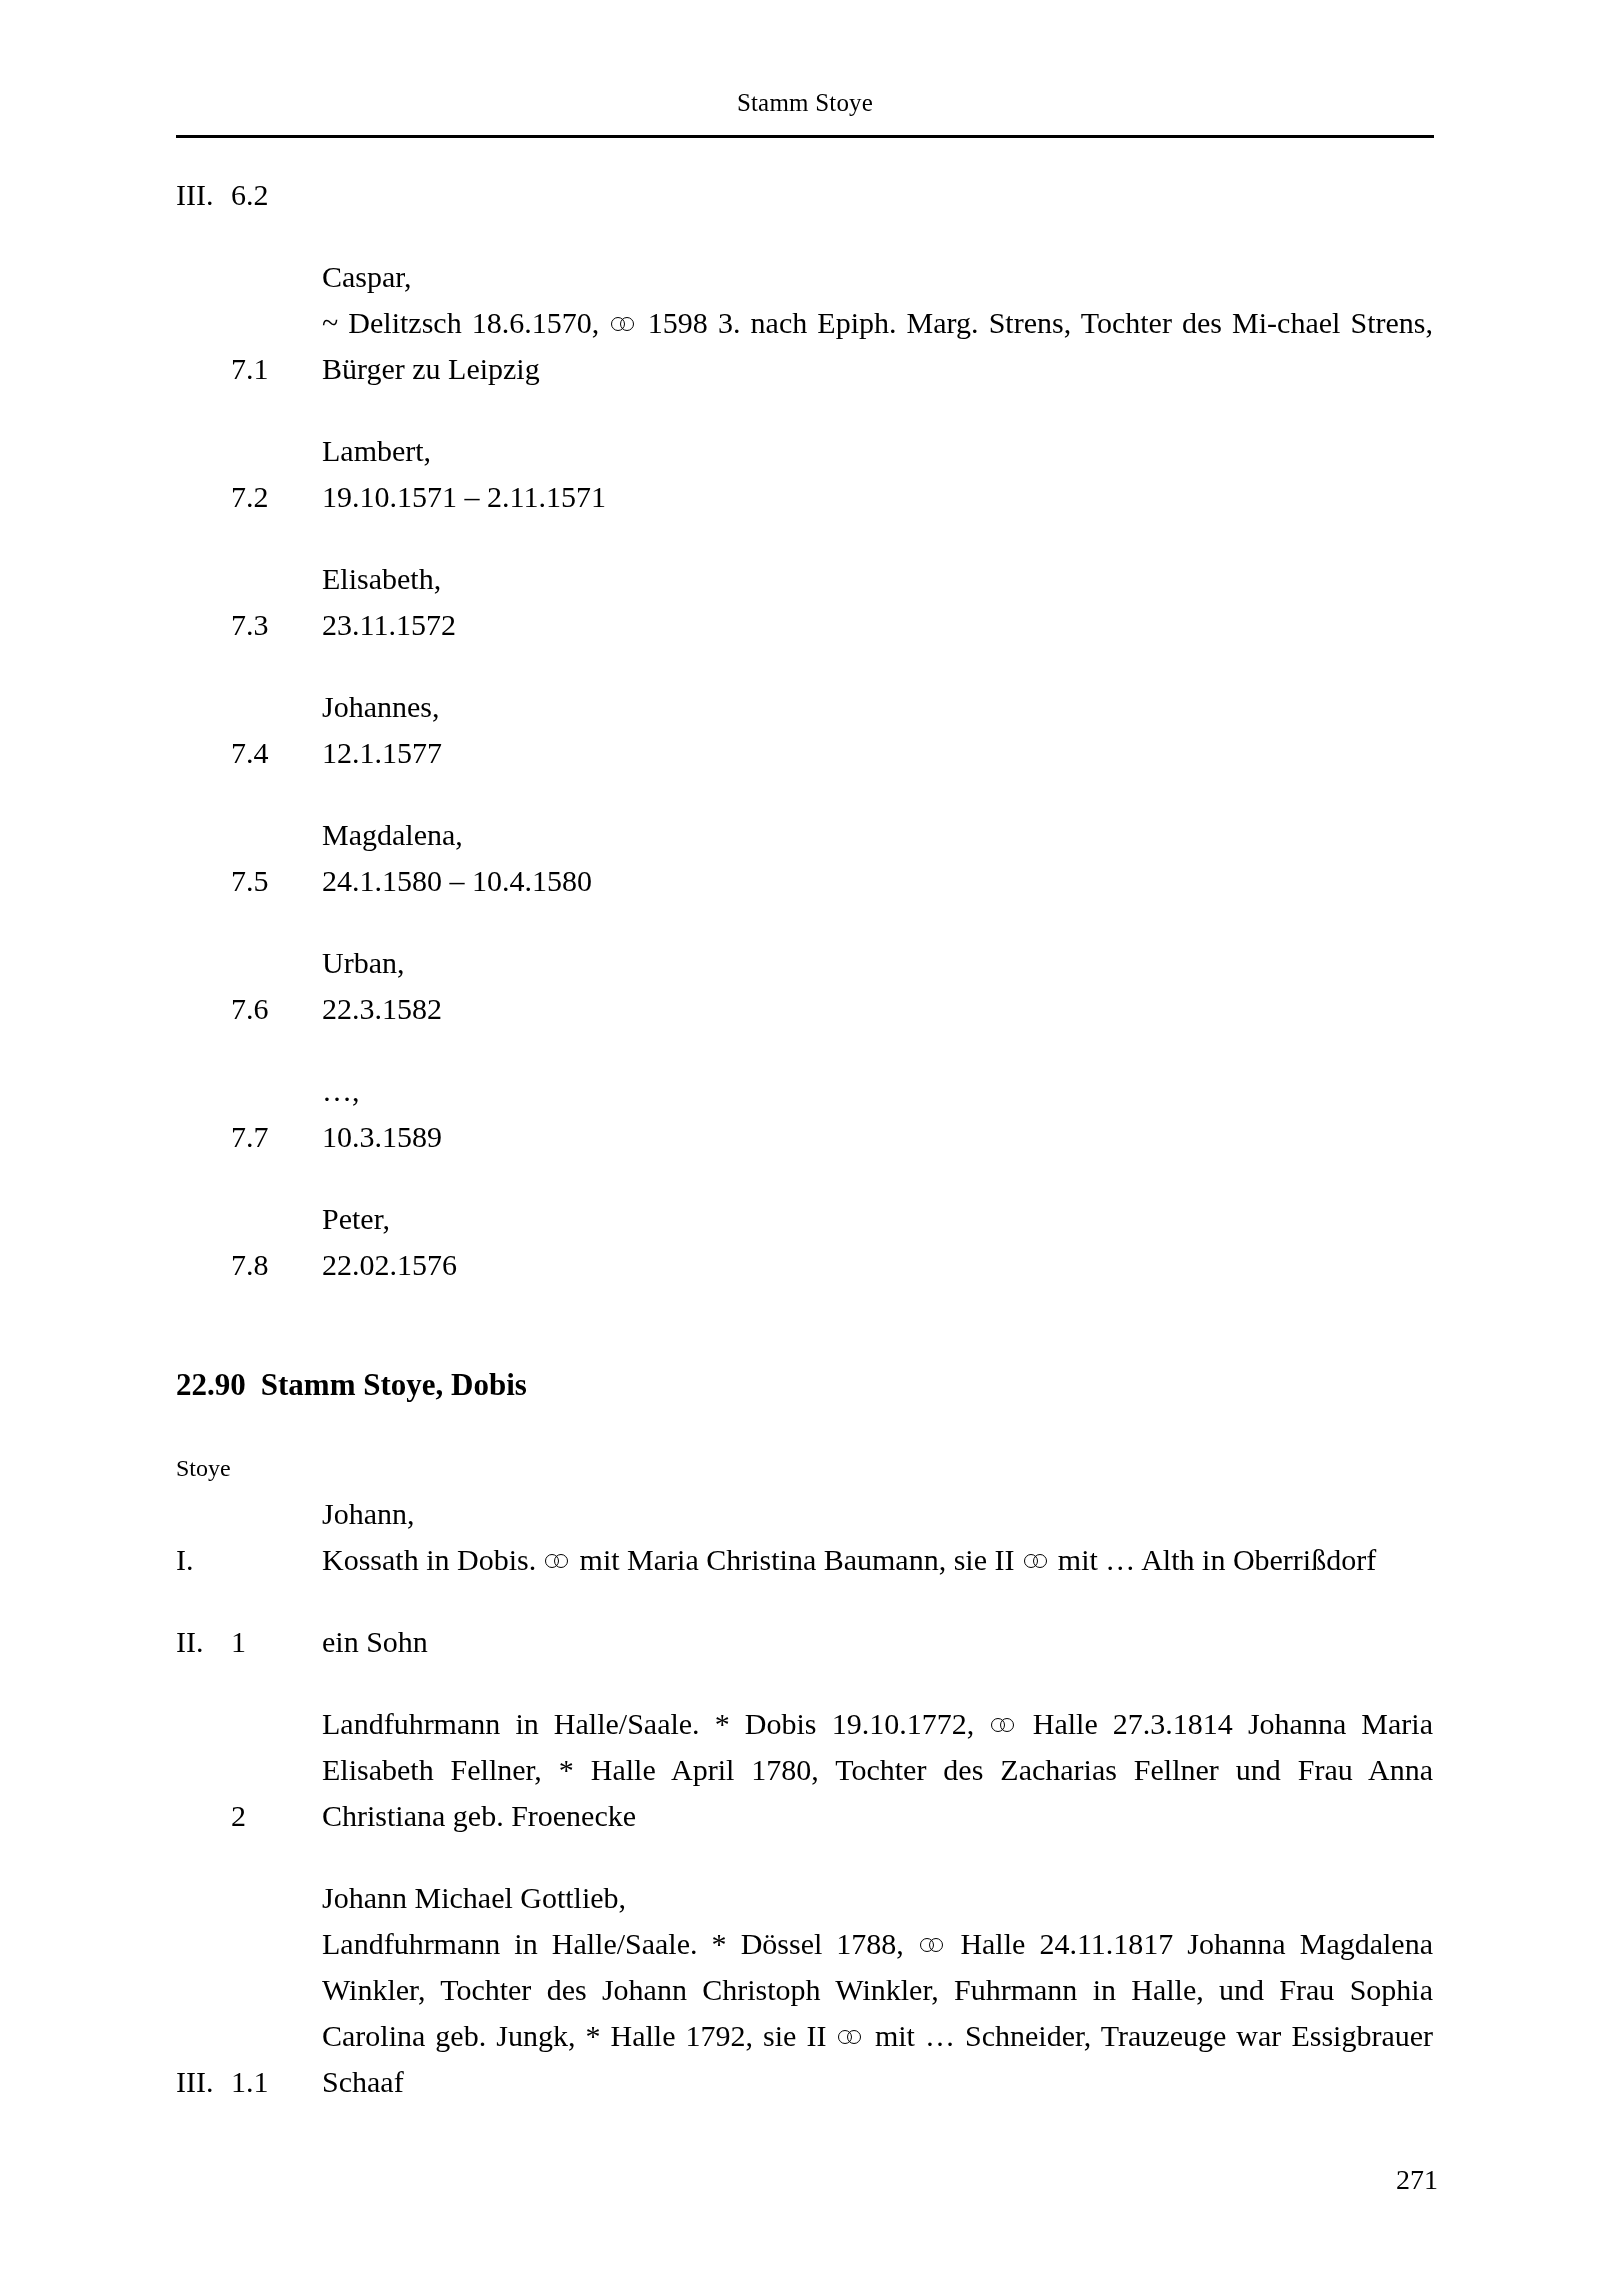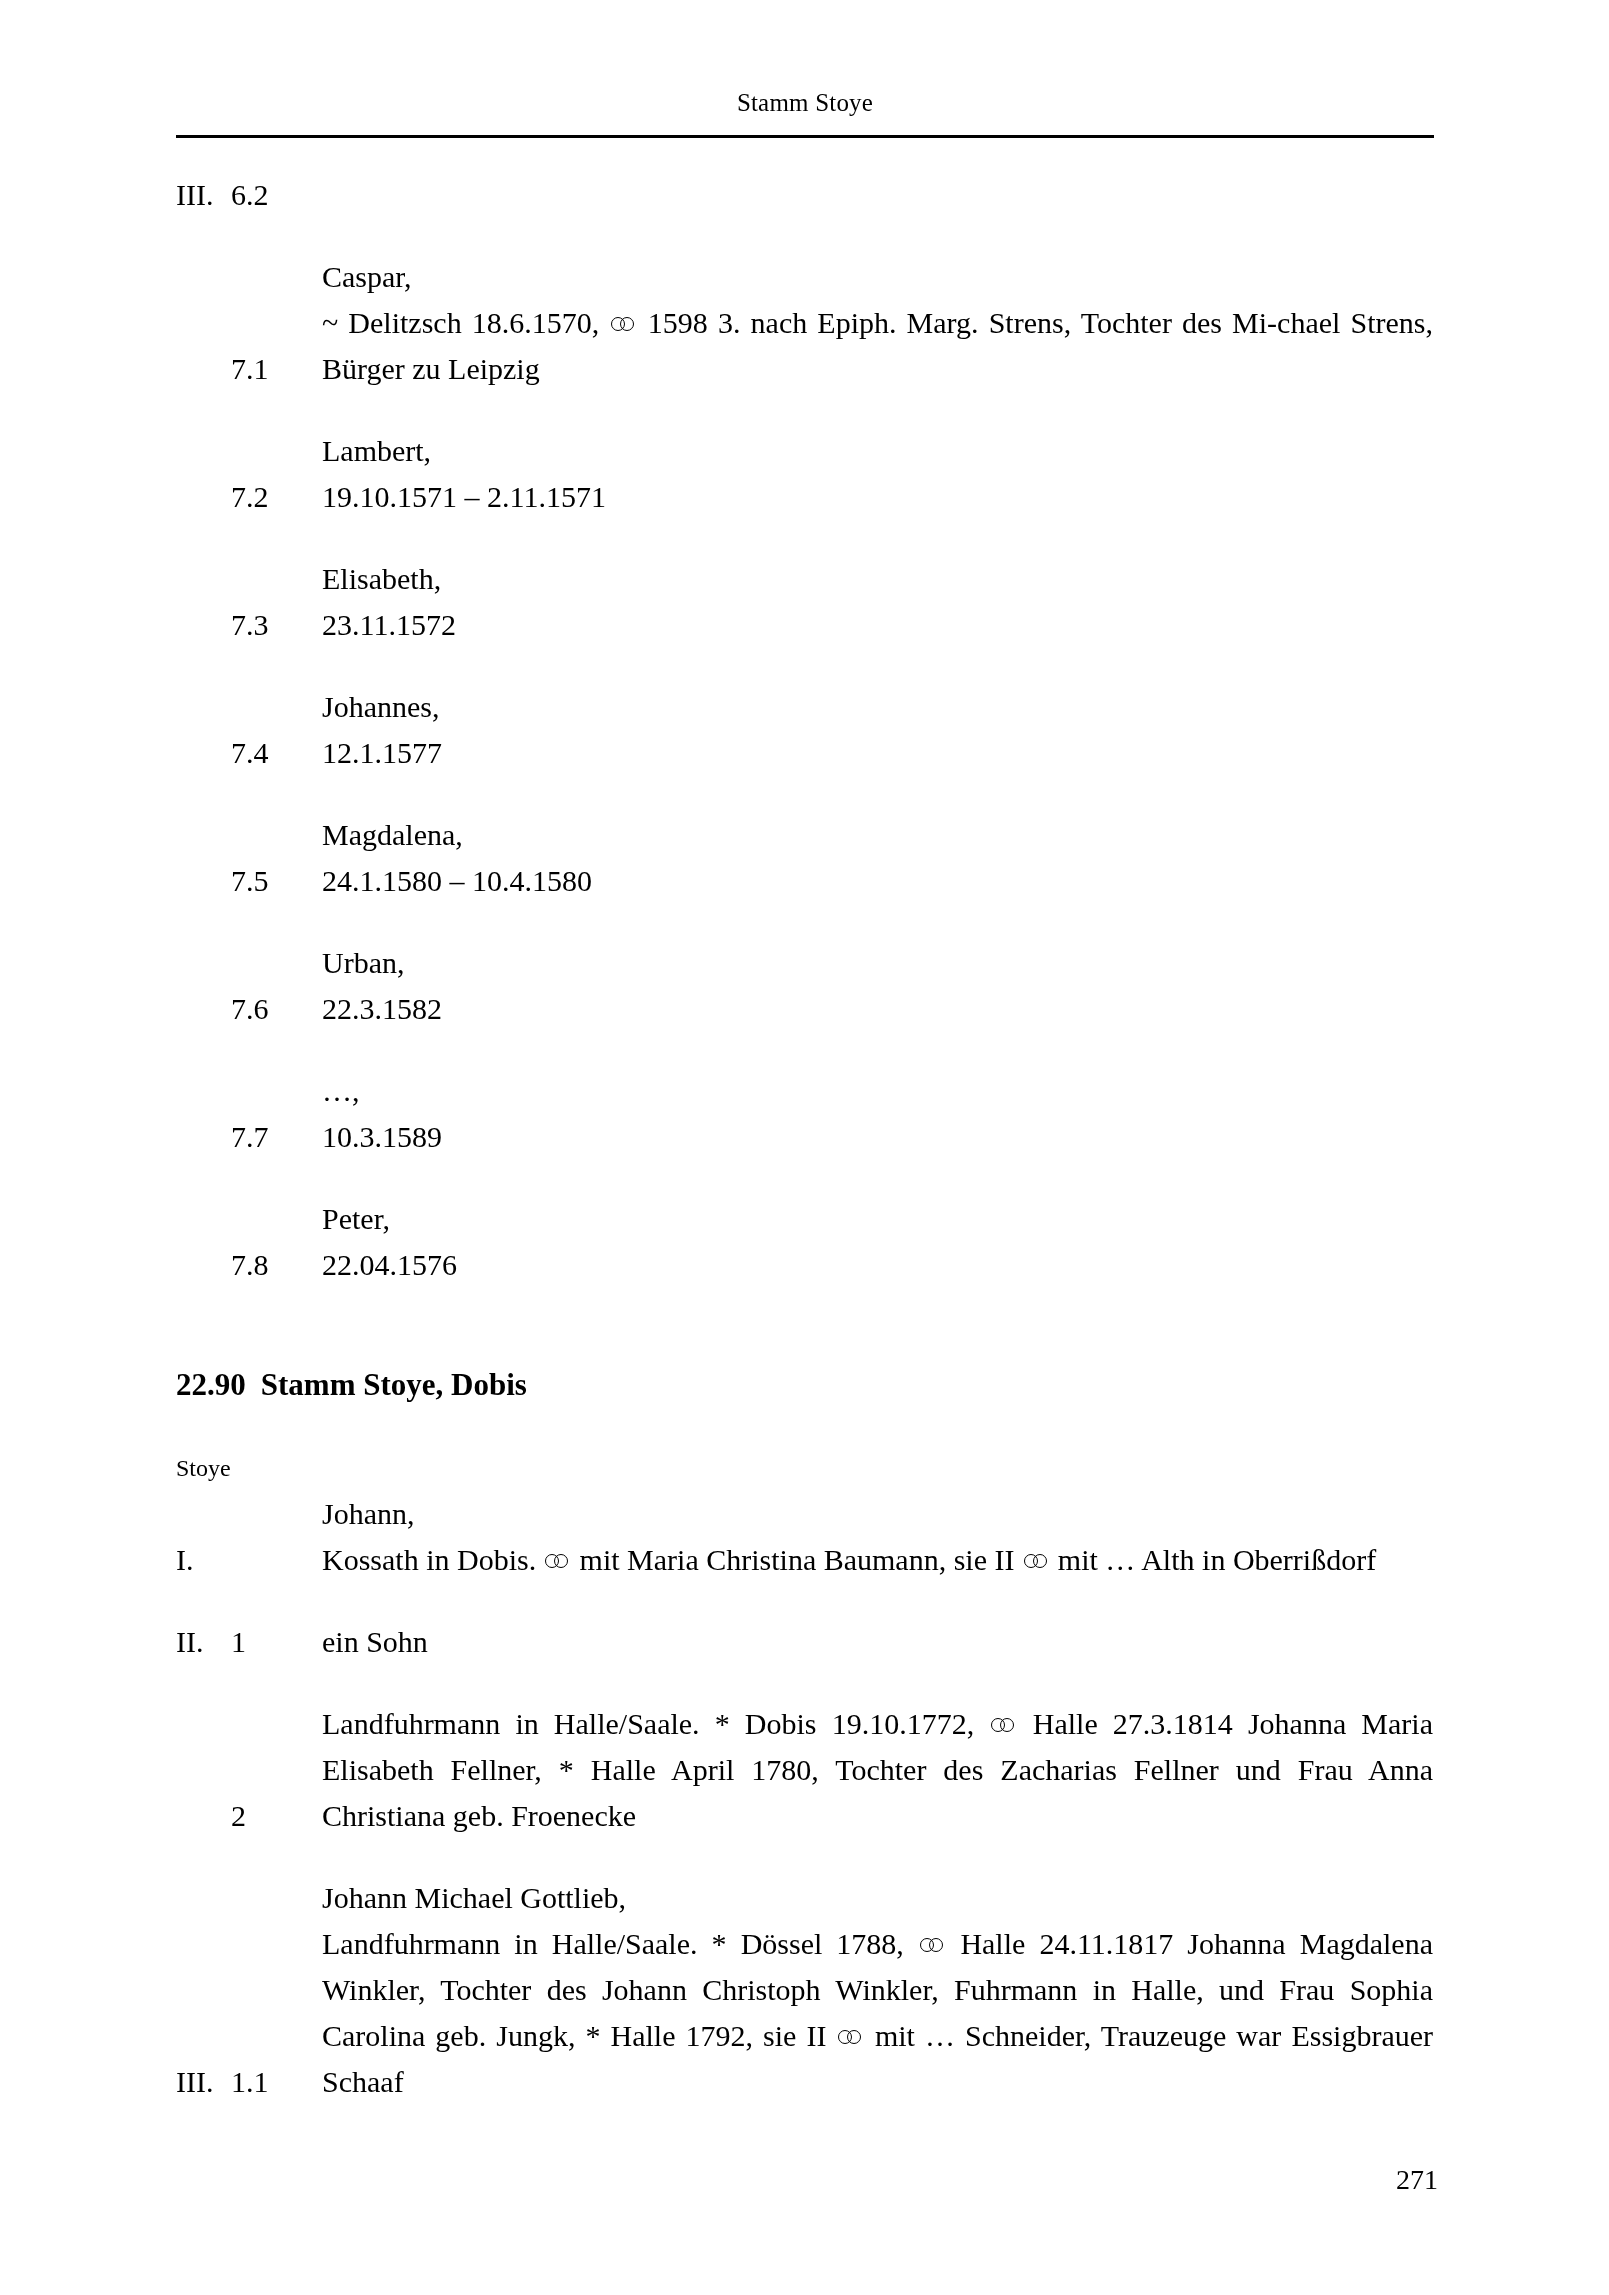--- a/index.html
+++ b/index.html
@@ -223,21 +223,21 @@
       <div class="body">
         <span class="line name-line">…,</span>
         <span class="line">10.3.1589</span>
       </div>
     </div>
 
     <div class="entry sub">
       <div class="num">7.8</div>
       <div class="body">
         <span class="line name-line">Peter,</span>
-        <span class="line">22.04.1576</span>
+        <span class="line">22.02.1576</span>
       </div>
     </div>
 
     <div class="section-heading">
       <span class="sh-num">22.90</span><span>Stamm Stoye, Dobis</span>
     </div>
 
     <div class="surname-label">Stoye</div>
 
     <div class="entry">

